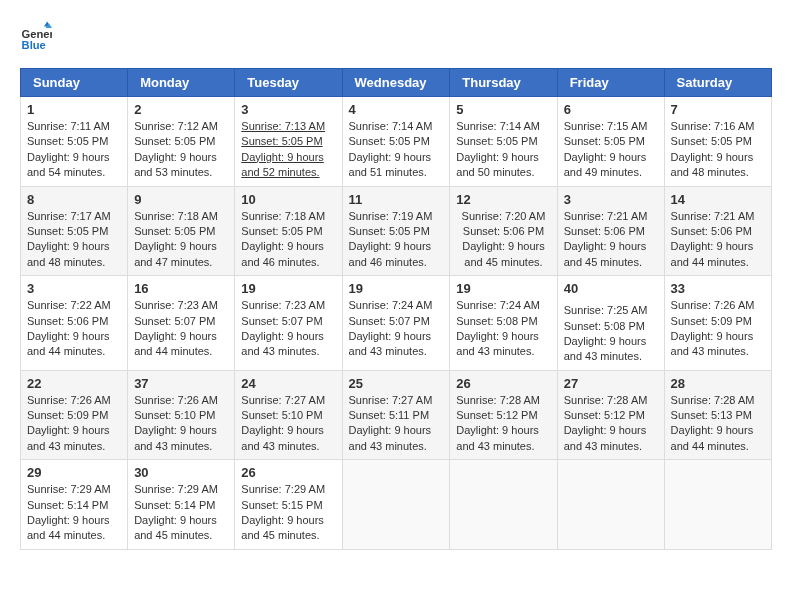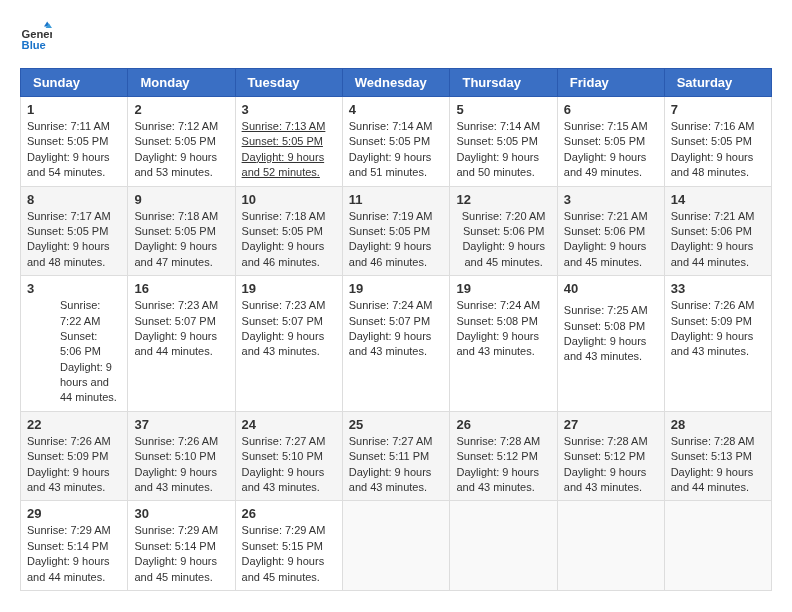--- a/index.html
+++ b/index.html
@@ -198,21 +198,21 @@
         <td>
           <span class="day-number">14</span>
           <div class="day-info" style="white-space: pre-line;">Sunrise: 7:21 AM
 Sunset: 5:06 PM
 Daylight: 9 hours and 44 minutes.</div>
         </td>
       </tr>
       <tr>
         <td>
           <span class="day-number">3</span>
-          <div class="day-info" style="white-space: pre-line; margin-left: 33px;">Sunrise: 7:22 AM
+          <div class="day-info" style="white-space: pre-line;">Sunrise: 7:22 AM
 Sunset: 5:06 PM
 Daylight: 9 hours and 44 minutes.</div>
         </td>
         <td>
           <span class="day-number">16</span>
           <div class="day-info" style="white-space: pre-line;">Sunrise: 7:23 AM
 Sunset: 5:07 PM
 Daylight: 9 hours and 44 minutes.</div>
         </td>
         <td>

